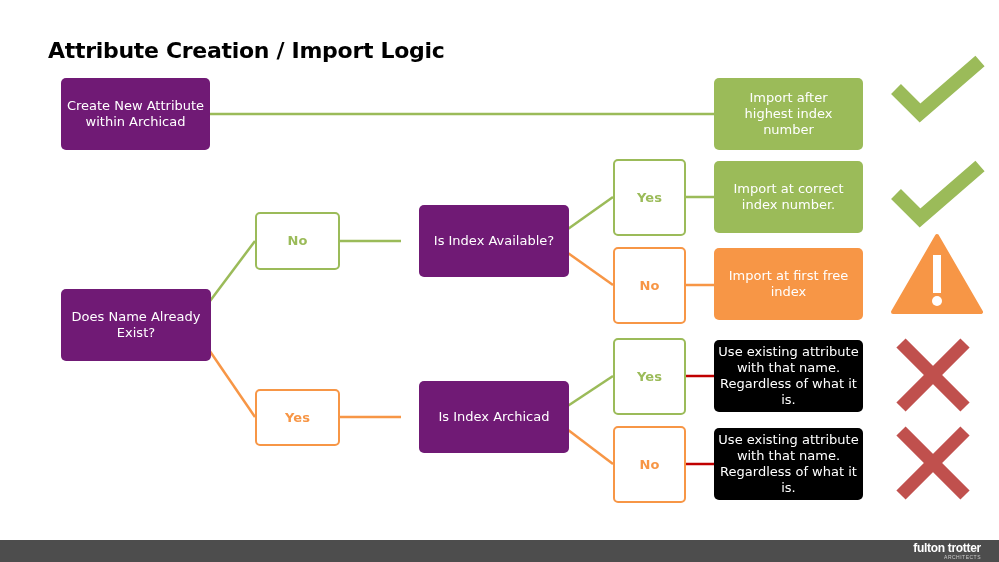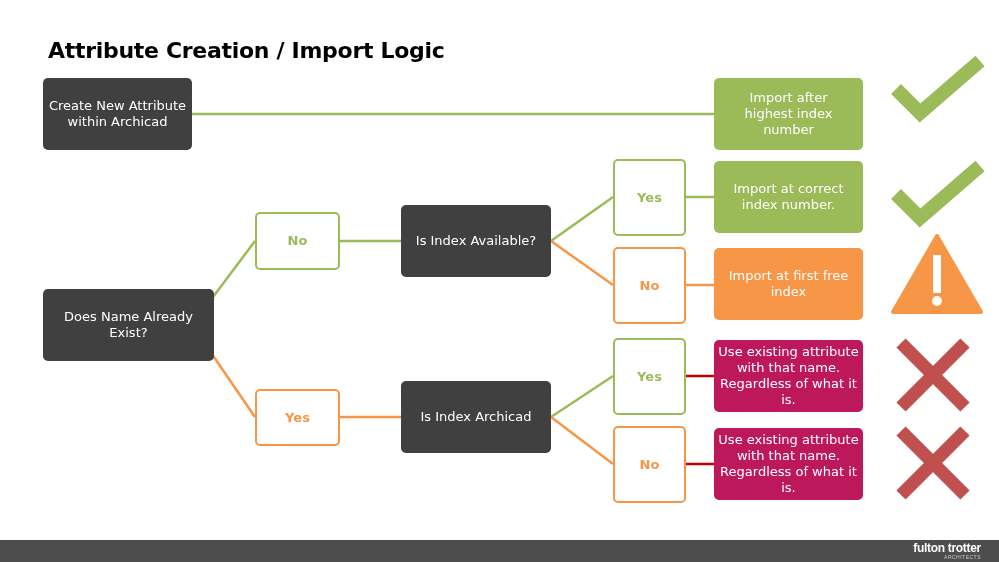--- a/index.html
+++ b/index.html
@@ -1,23 +1,23 @@
 <!DOCTYPE html>
 <html><head>
 <meta charset="utf-8">
 <style>
   html,body{margin:0;padding:0;}
   body{width:999px;height:562px;position:relative;background:#ffffff;overflow:hidden;font-family:"Liberation Sans",sans-serif;}
   .title{position:absolute;left:48px;top:38px;font-size:22px;font-weight:bold;color:#000;font-family:"DejaVu Sans",sans-serif;letter-spacing:-0.3px;}
   svg.lines{position:absolute;left:0;top:0;}
   .box{position:absolute;display:flex;align-items:center;justify-content:center;text-align:center;box-sizing:border-box;border-radius:5px;font-family:"DejaVu Sans",sans-serif;font-size:13px;line-height:16px;}
-  .gray{background:#404040;color:#fff;}
+  .gray{background:#701a75;color:#fff;margin-left:18px;}
   .green{background:#9bbb59;color:#fff;}
   .orange{background:#f79646;color:#fff;}
-  .red{background:#be185d;color:#fff;}
+  .red{background:#000000;color:#fff;}
   .outline-green{background:#fff;border:2.5px solid #9bbb59;color:#9bbb59;font-weight:bold;}
   .outline-orange{background:#fff;border:2.5px solid #f79646;color:#f79646;font-weight:bold;}
   .icon{position:absolute;}
   .footer{position:absolute;left:0;top:540px;width:999px;height:22px;background:#4d4d4d;}
   .footer-text{position:absolute;left:14px;top:4px;font-size:11px;color:#d9d9d9;}
   .logo{position:absolute;right:18px;top:2px;text-align:right;color:#fff;}
   .logo-main{font-size:12px;font-weight:bold;letter-spacing:-0.3px;line-height:12px;}
   .logo-sub{font-size:5px;letter-spacing:0.5px;color:#ccc;line-height:6px;}
 </style>
 </head>
@@ -35,21 +35,21 @@
   <line x1="551" y1="241" x2="613" y2="285" stroke="#f79646" stroke-width="2.5"></line>
   <line x1="551" y1="417" x2="613" y2="376" stroke="#9bbb59" stroke-width="2.5"></line>
   <line x1="551" y1="417" x2="613" y2="464" stroke="#f79646" stroke-width="2.5"></line>
   <line x1="686" y1="197" x2="714" y2="197" stroke="#9bbb59" stroke-width="2.5"></line>
   <line x1="686" y1="285" x2="714" y2="285" stroke="#f79646" stroke-width="2.5"></line>
   <line x1="686" y1="376" x2="714" y2="376" stroke="#c00000" stroke-width="2.5"></line>
   <line x1="686" y1="464" x2="714" y2="464" stroke="#c00000" stroke-width="2.5"></line>
 </svg>
 
 <div class="box gray" style="left:43px;top:78px;width:149px;height:72px;">Create New Attribute within Archicad</div>
-<div class="box gray" style="left:43px;top:289px;width:171px;height:72px;">Does Name Already Exist?</div>
+<div class="box gray" style="left:43px;top:289px;width:150px;height:72px;">Does Name Already Exist?</div>
 
 <div class="box outline-green" style="left:255px;top:212px;width:85px;height:58px;">No</div>
 <div class="box outline-orange" style="left:255px;top:389px;width:85px;height:57px;">Yes</div>
 
 <div class="box gray" style="left:401px;top:205px;width:150px;height:72px;">Is Index Available?</div>
 <div class="box gray" style="left:401px;top:381px;width:150px;height:72px;">Is Index Archicad</div>
 
 <div class="box outline-green" style="left:613px;top:159px;width:73px;height:77px;">Yes</div>
 <div class="box outline-orange" style="left:613px;top:247px;width:73px;height:77px;">No</div>
 <div class="box outline-green" style="left:613px;top:338px;width:73px;height:77px;">Yes</div>

